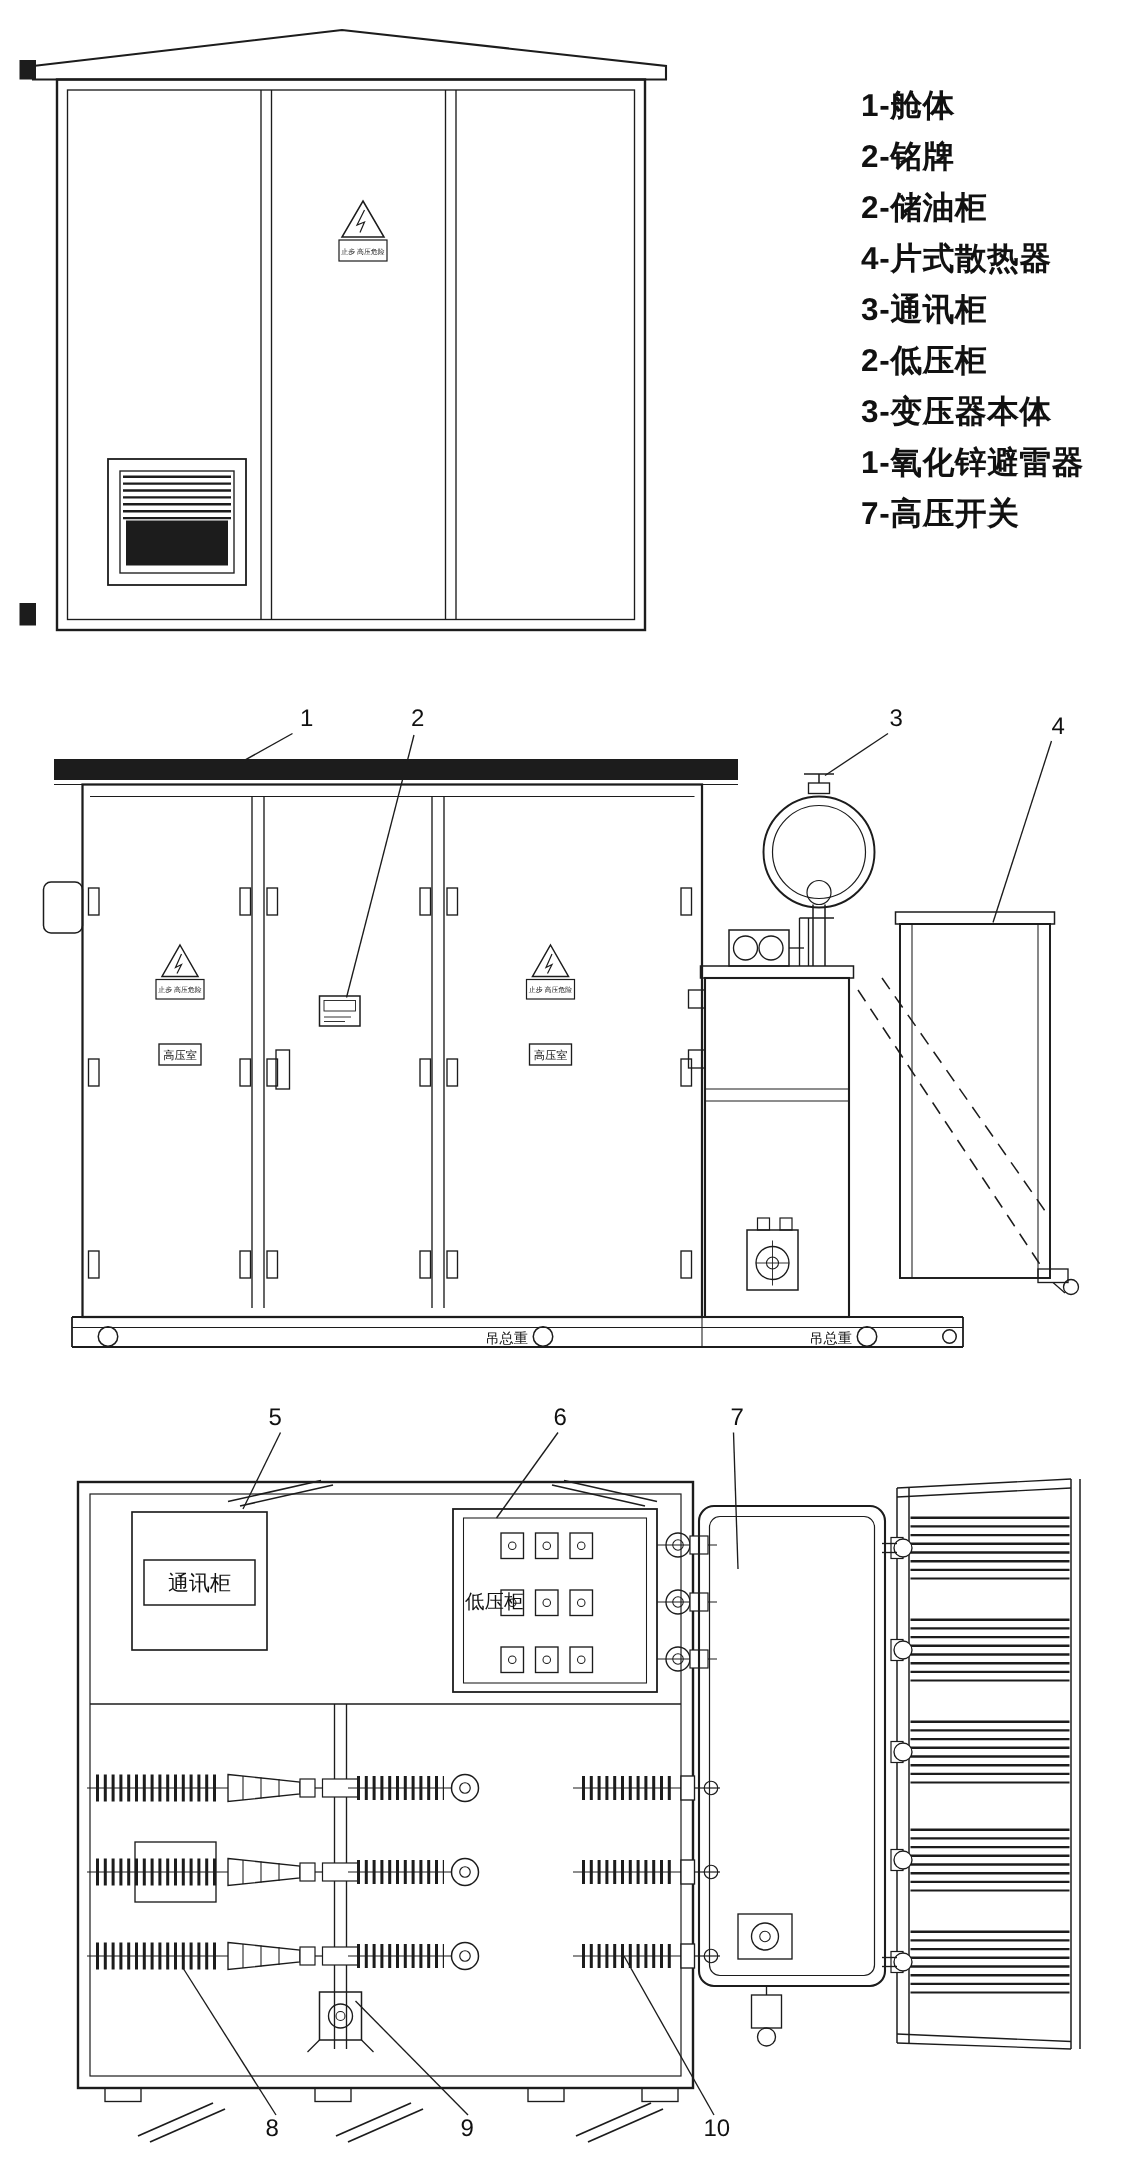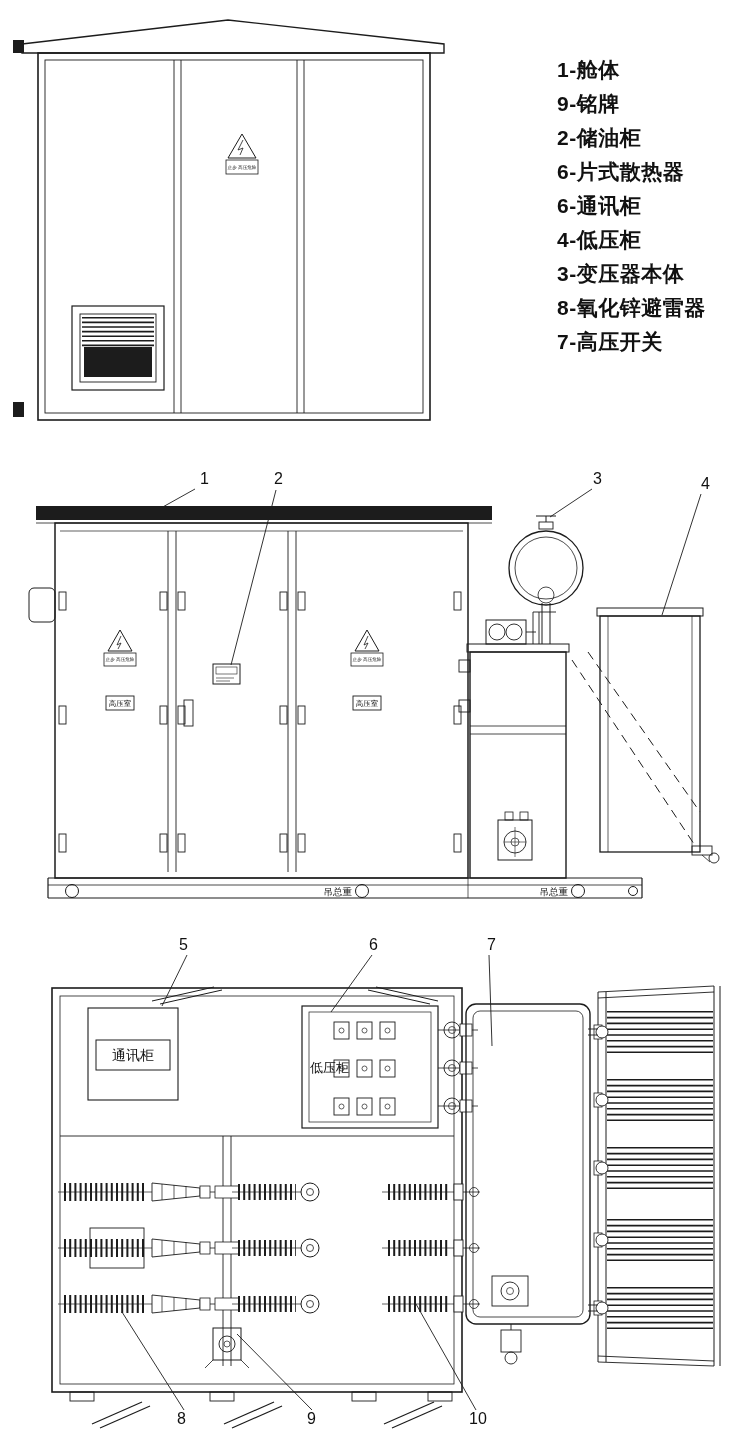--- a/index.html
+++ b/index.html
@@ -1,43 +1,43 @@
 <!DOCTYPE html>
 <html><head>
 <meta charset="utf-8">
 <style>
   html,body{margin:0;padding:0;background:#fff;}
   .page{position:relative;width:750px;height:1452px;background:#fff;overflow:hidden;
         font-family:"Liberation Sans",sans-serif;}
   .drawing{position:absolute;left:0;top:0;}
-  .legend{position:absolute;left:557px;top:56px;display:flex;flex-direction:column;gap:6px;
+  .legend{position:absolute;left:574px;top:56px;display:flex;flex-direction:column;gap:6px;
           font-size:21px;font-weight:600;color:#111;letter-spacing:.5px;}
   .legend-item{white-space:nowrap;}
   text{font-family:"Liberation Sans",sans-serif;fill:#111;}
   .callout-num{font-size:16px;}
   .lbl-md{font-size:14px;}
   .lbl-sm2{font-size:13px;}
   .lbl-sm{font-size:9.5px;}
   .lbl-tiny{font-size:7.5px;}
   .lbl-micro{font-size:4.6px;}
 </style>
 </head>
 <body>
 
 <div class="page">
 
   <div class="legend">
     <div class="legend-item">1-舱体</div>
-    <div class="legend-item">9-铭牌</div>
+    <div class="legend-item">2-铭牌</div>
     <div class="legend-item">2-储油柜</div>
-    <div class="legend-item">6-片式散热器</div>
-    <div class="legend-item">6-通讯柜</div>
-    <div class="legend-item">4-低压柜</div>
+    <div class="legend-item">4-片式散热器</div>
+    <div class="legend-item">3-通讯柜</div>
+    <div class="legend-item">2-低压柜</div>
     <div class="legend-item">3-变压器本体</div>
-    <div class="legend-item">8-氧化锌避雷器</div>
+    <div class="legend-item">1-氧化锌避雷器</div>
     <div class="legend-item">7-高压开关</div>
   </div>
 
   <svg class="drawing" width="750" height="1452" viewBox="0 0 750 1452" xmlns="http://www.w3.org/2000/svg">
 
     <defs>
       <rect id="hinge" width="7" height="18" fill="#fff" stroke="#1c1c1c" stroke-width="0.9"></rect>
 
       <g id="hvrow-left" stroke="#1c1c1c" fill="none">
         <line x1="58" y1="0" x2="152" y2="0" stroke-width="0.7"></line>

